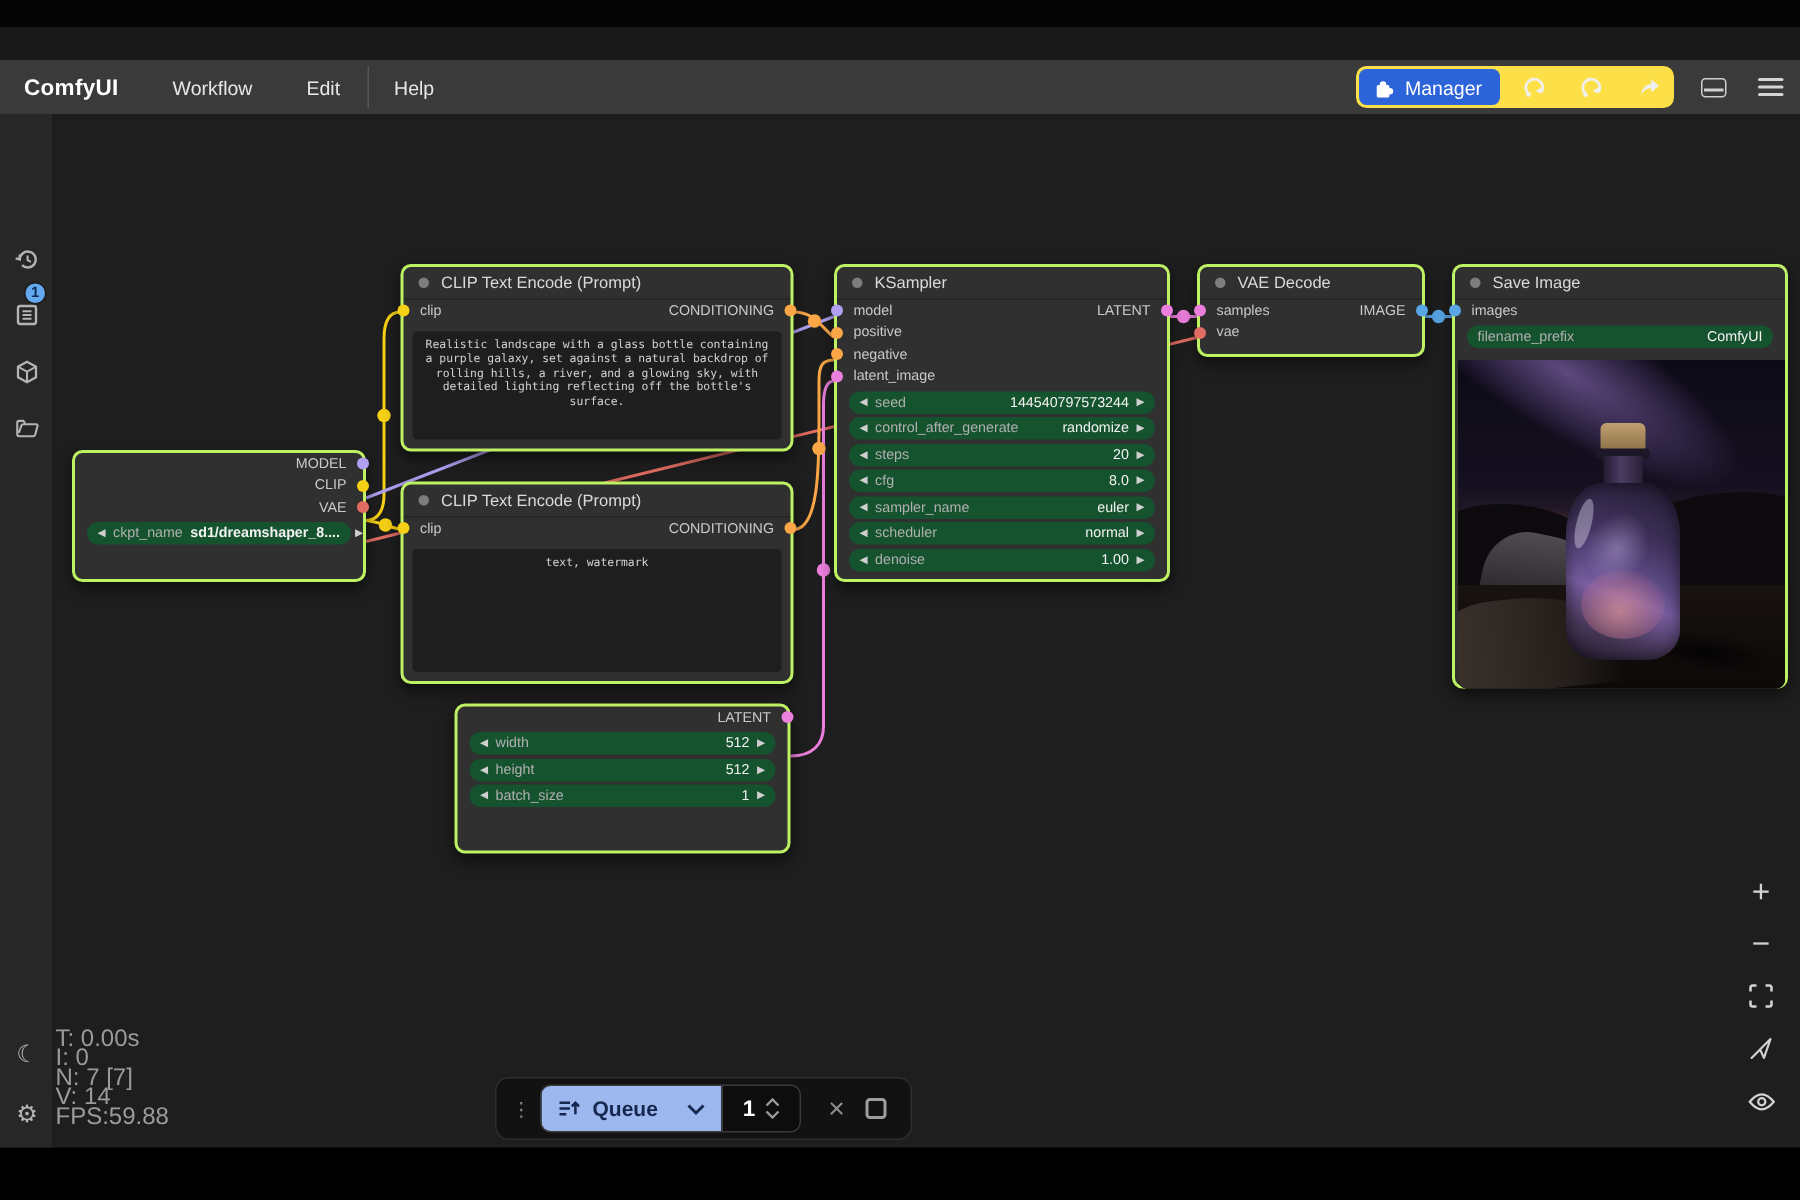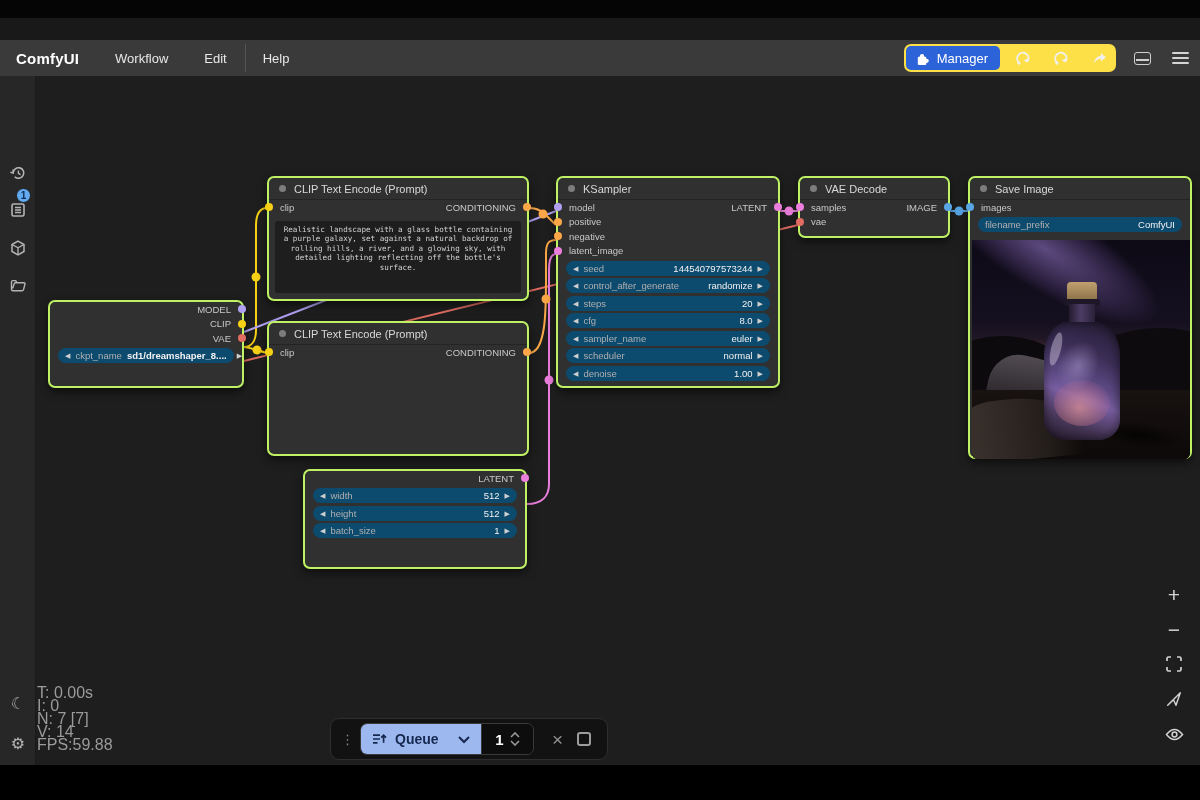--- a/index.html
+++ b/index.html
@@ -46,21 +46,21 @@
   .ntitle { height:22px; display:flex; align-items:center; gap:8px; padding:0 10px;
             color:#d9d9d9; font-size:11px; border-bottom:1px solid rgba(0,0,0,.25); }
   .tdot { width:7px; height:7px; border-radius:50%; background:#7d7d7d; flex:0 0 auto; }
   .prow { position:relative; height:14.5px; display:flex; align-items:center; padding:0 11px;
           color:#c9c9c9; font-size:9.5px; }
   .prow .sp { flex:1; }
   .pdot { position:absolute; width:8px; height:8px; border-radius:50%; top:50%; transform:translateY(-50%); }
   .pdot.in { left:-4px; } .pdot.out { right:-4px; }
   .c-model{background:#b1a0f2;} .c-clip{background:#f6d015;} .c-vae{background:#e06c62;}
   .c-cond{background:#fba747;} .c-latent{background:#ec7fdd;} .c-image{background:#58a6e6;}
-  .widget { height:15px; margin:2.5px 8px 0 8px; background:#0c4a6e; border-radius:8px;
+  .widget { height:15px; margin:2.5px 8px 0 8px; background:#14532d; border-radius:8px;
             display:flex; align-items:center; padding:0 7px; gap:5px;
             color:#b9b9b9; font-size:9.5px; }
   .widget .arr { color:#cfcfcf; font-size:7px; line-height:1; }
   .widget .wname { color:#b0b0b0; }
   .widget .sp { flex:1; }
   .widget .wval { color:#f2f2f2; }
   .wval.bold { font-weight:bold; }
   .ntext { margin:6px; background:#1e1e1e; border-radius:3px; padding:4px 5px;
            font-family:"DejaVu Sans Mono", monospace; font-size:7.6px; line-height:9.6px;
            color:#d2d2d2; overflow:hidden; }
@@ -217,20 +217,21 @@
       <span class="tdot"></span>
       <span>CLIP Text Encode (Prompt)</span>
     </div>
     <div class="prow">
       <span class="pdot in c-clip"></span>
       <span>clip</span>
       <span class="sp"></span>
       <span>CONDITIONING</span>
       <span class="pdot out c-cond"></span>
     </div>
+    <div class="ntext" style="height:82px;">text, watermark</div>
   </div>
 
   <div class="node" style="left:303px;top:469px;width:224px;height:100px;">
     <div class="prow">
         <span class="sp"></span>
         <span>LATENT</span>
         <span class="pdot out c-latent"></span>
       </div>
     <div class="widget">
       <span class="arr">◀</span>

